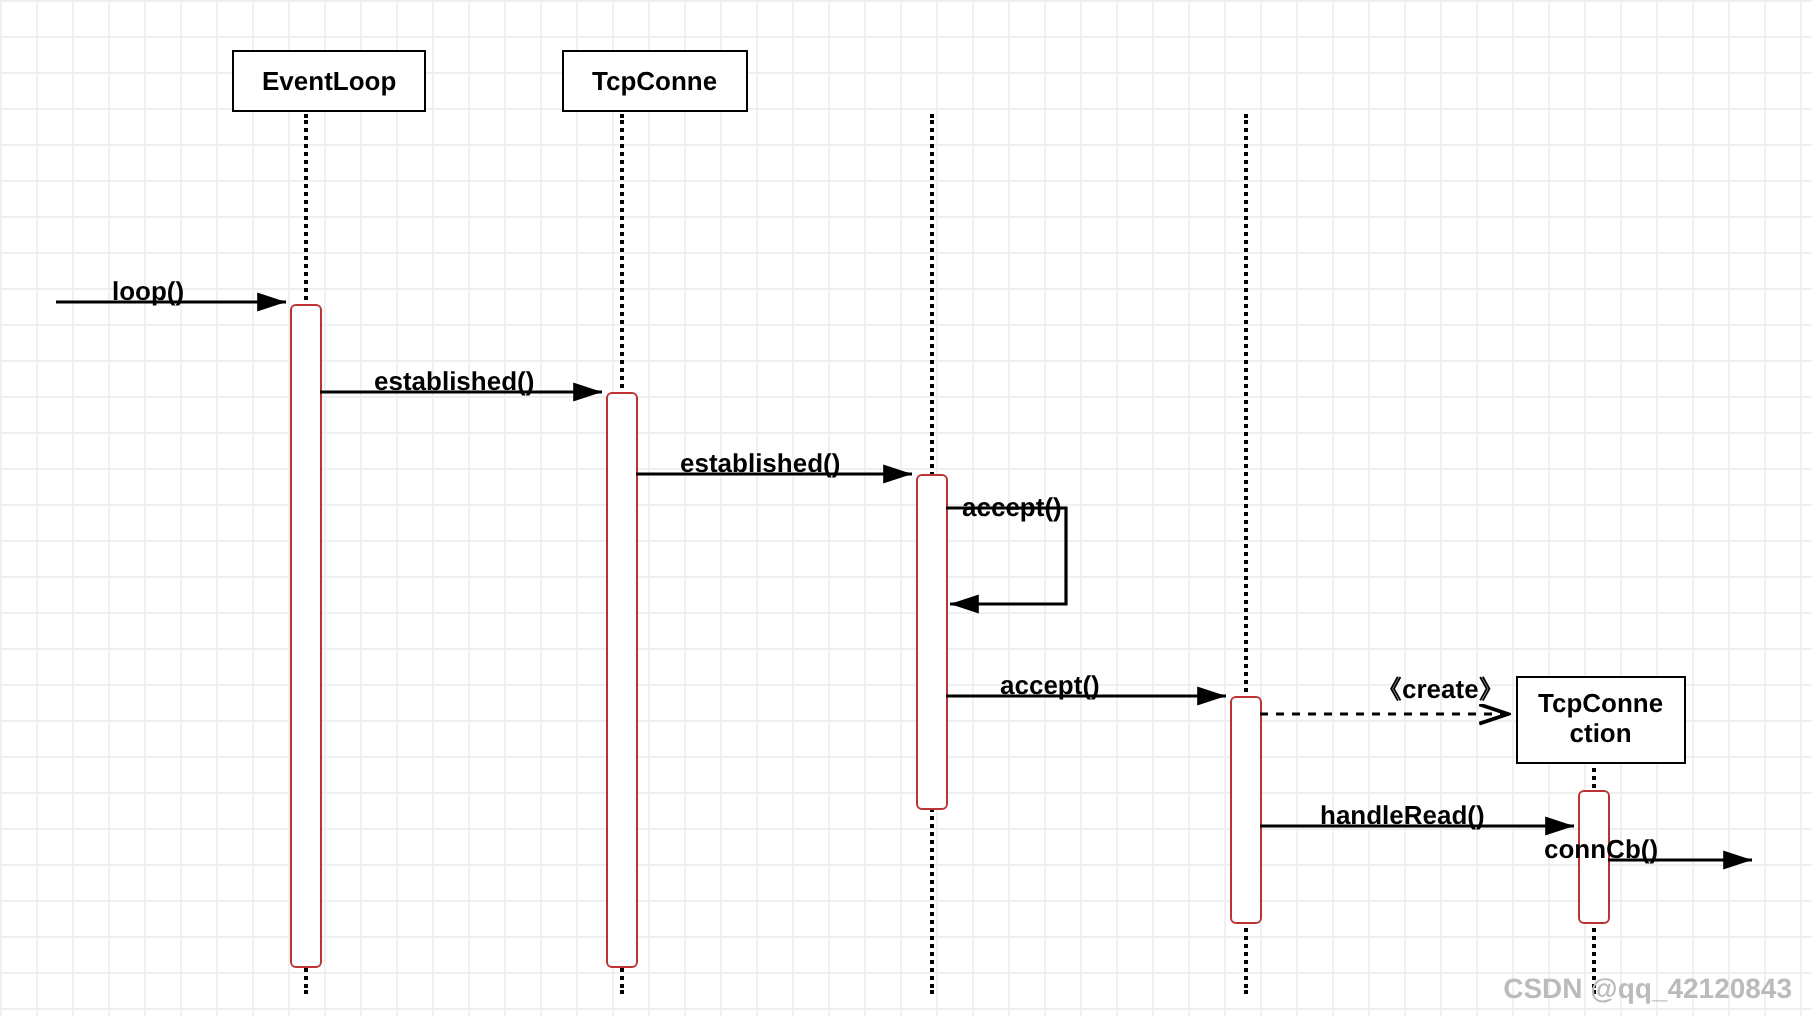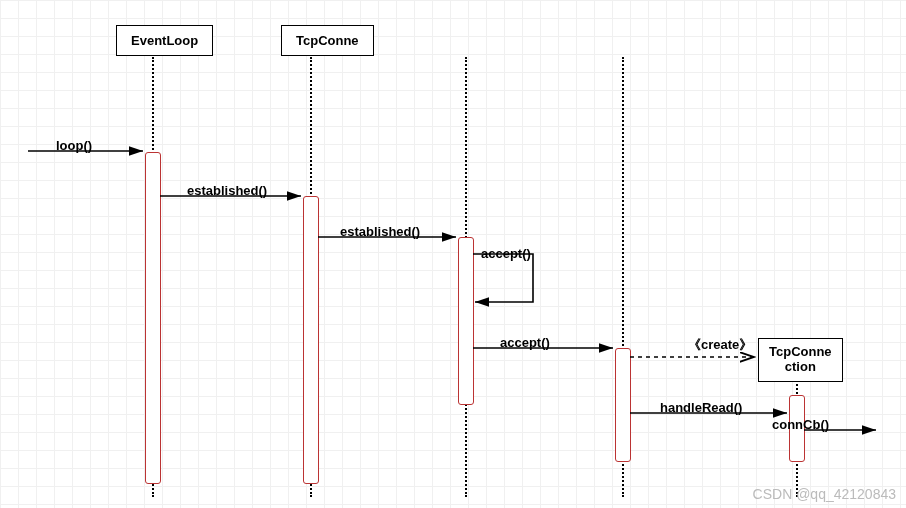--- a/index.html
+++ b/index.html
@@ -4,21 +4,21 @@
 <style>
   html,body{margin:0;padding:0;background:#fff;font-family:Arial,Helvetica,sans-serif;font-size:13px;font-weight:bold;color:#000}
   .canvas{position:relative;width:906px;height:508px;
     background-image:linear-gradient(to right,#f0f0f0 1px,transparent 1px),linear-gradient(to bottom,#f0f0f0 1px,transparent 1px);
     background-size:18px 18px}
   .headbox{position:absolute;border:1.5px solid #000;background:#fff;padding:7px 14px;text-align:center;white-space:nowrap;z-index:3}
   .lifeline{position:absolute;width:0;border-left:2px dotted #000;z-index:1}
   .actbar{position:absolute;width:14px;background:#fff;border:1.5px solid #b33;border-radius:3px;z-index:2}
   .label{position:absolute;white-space:nowrap;z-index:5}
   svg{position:absolute;top:0;left:0;z-index:4;pointer-events:none}
-  .wm{position:absolute;right:10px;bottom:6px;color:#bbb;font-weight:normal;font-size:14px;z-index:6}
+  .wm{position:absolute;right:10px;bottom:6px;color:#bbb;font-weight:bold;font-size:14px;z-index:6}
 </style>
 </head>
 <body>
 
 <div class="canvas">
 
   <div class="headbox" style="left:116px;top:25px">EventLoop</div>
   <div class="headbox" style="left:281px;top:25px">TcpConne</div>
   <div class="headbox" style="left:758px;top:338px;padding:6px 10px;line-height:1.15;white-space:pre">TcpConne
 ction</div>

